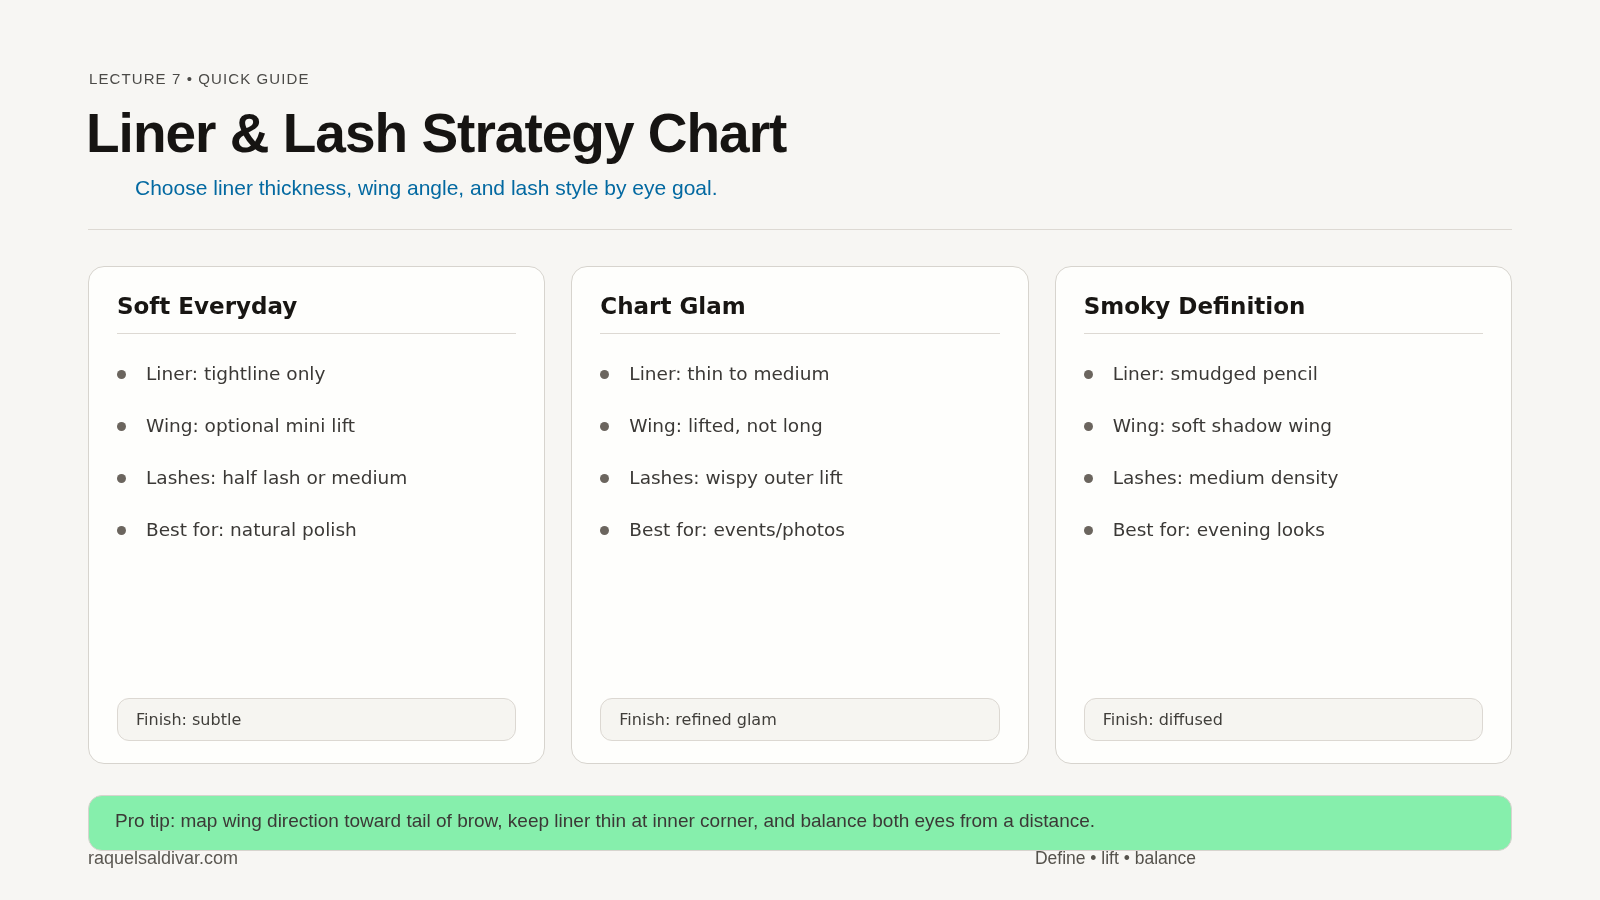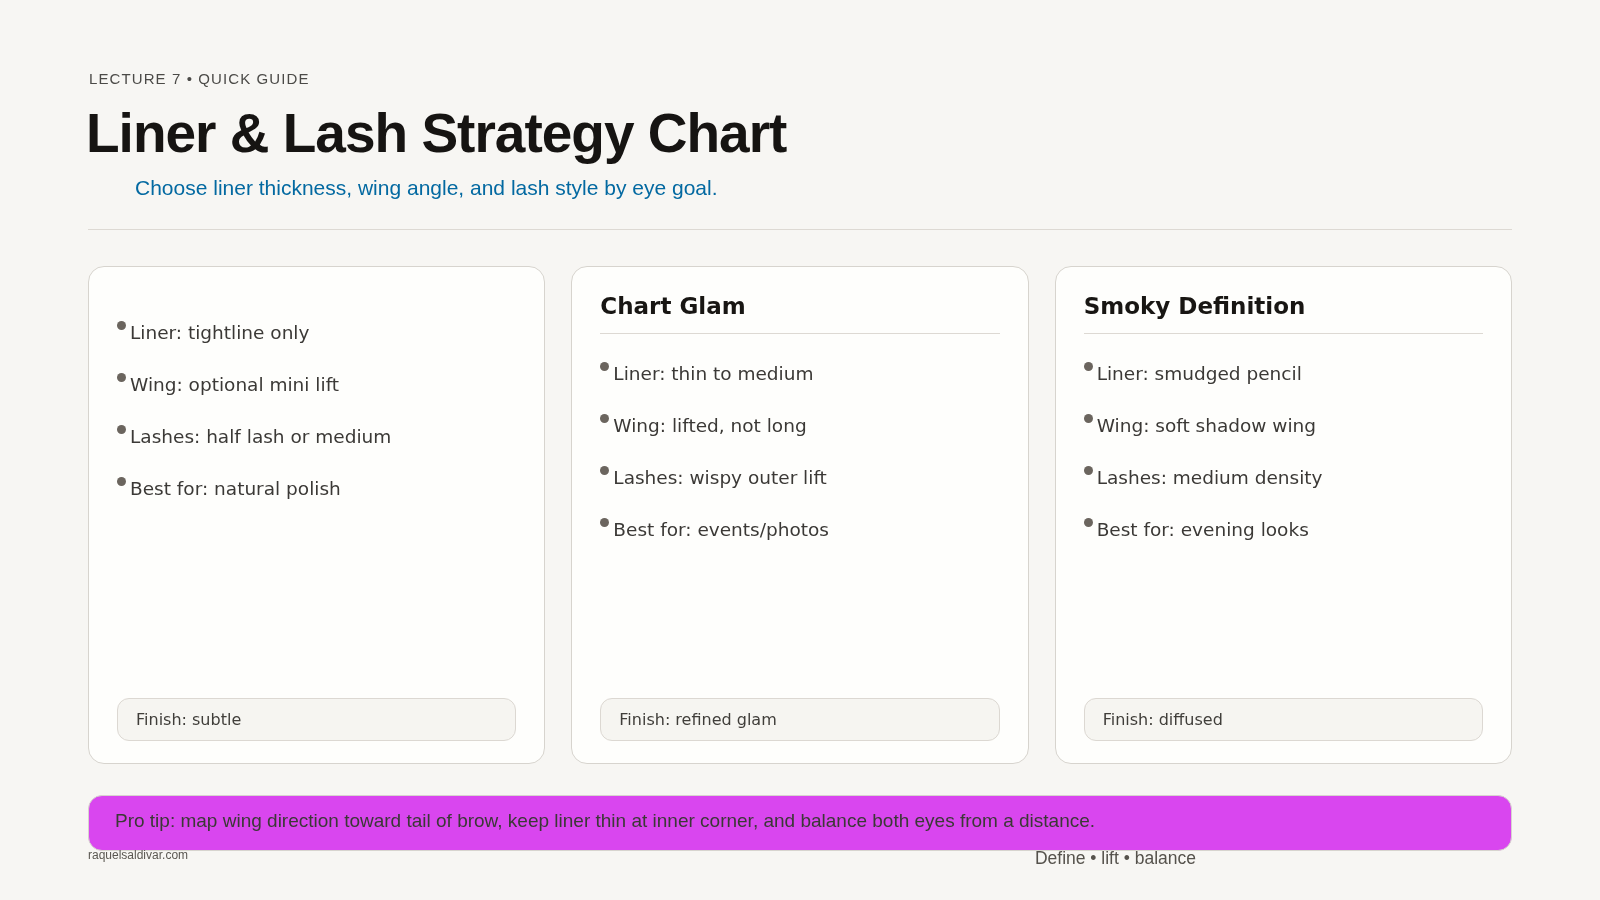--- a/index.html
+++ b/index.html
@@ -48,21 +48,21 @@
     border-radius: 16px;
     padding: 26px 28px;
   }
   .card-title {
     font-size: 23px; font-weight: 700; color: #181613;
     padding-bottom: 14px;
     border-bottom: 1px solid #ddd9d3;
   }
   .bullets { list-style: none; }
   .bullets li {
-    display: flex; align-items: flex-start; gap: 4px;
+    display: flex; align-items: center; gap: 20px;
     margin-top: 28px;
     font-size: 18.5px; line-height: 24px; color: #3b3936;
   }
   .dot {
     width: 9px; height: 9px; border-radius: 50%;
     background: #6b655e; flex: none;
   }
   .finish {
     position: absolute; left: 28px; right: 28px; bottom: 22px;
     height: 43px; line-height: 41px;
@@ -71,57 +71,58 @@
     border-radius: 12px;
     padding: 0 18px;
     font-size: 16px; color: #403e3a;
     white-space: nowrap; overflow: hidden;
   }
 
   
   .protip {
     position: absolute; left: 88px; top: 795px;
     width: 1424px; height: 56px;
-    background: #d946ef;
+    background: #86efac;
     border: 1px solid #d7d4ce;
     border-radius: 14px;
     padding: 12px 26px 0;
     overflow: visible;
   }
   .protip-text {
     width: 1090px;
     font-family: "Liberation Sans", sans-serif;
     font-size: 19px; line-height: 26px; color: #3b3936;
   }
 
   
   .footer-left {
     position: absolute; left: 88px; top: 848px;
     font-family: "Liberation Sans", sans-serif;
-    font-size: 12px; color: #5a5751;
+    font-size: 18px; color: #5a5751;
   }
   .footer-right {
     position: absolute; right: 88px; top: 848px;
     font-family: "Liberation Sans", sans-serif;
     font-size: 17.5px; color: #55524c; text-align: right;
   }
 </style>
 </head>
 <body>
 
 <div class="page">
 
   <div class="eyebrow">LECTURE 7 • QUICK GUIDE</div>
   <h1 class="page-title">Liner &amp; Lash Strategy Chart</h1>
   <div class="subtitle">Choose liner thickness, wing angle, and lash style by eye goal.</div>
   <div class="top-divider"></div>
 
   <div class="cards">
 
     <div class="card">
+      <h2 class="card-title">Soft Everyday</h2>
       <ul class="bullets">
         <li>
           <span class="dot"></span>
           <span>Liner: tightline only</span>
         </li>
         <li>
           <span class="dot"></span>
           <span>Wing: optional mini lift</span>
         </li>
         <li>

